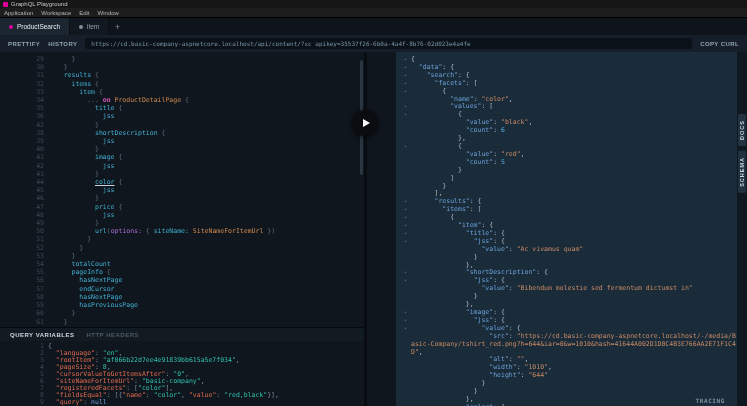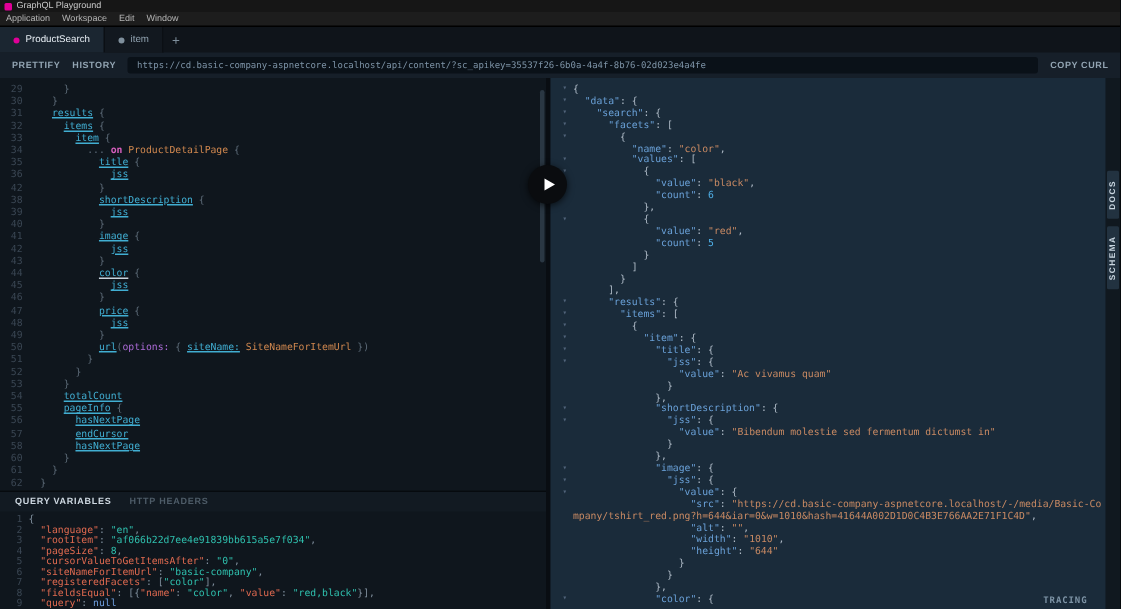--- a/index.html
+++ b/index.html
@@ -37,29 +37,29 @@
   .divider{width:3px;background:#090d12;cursor:col-resize;}
   .right{flex:1;background:#1a2b3a;overflow:hidden;padding:4px 0 0 8px;position:relative;}
   .side-strip{width:10px;background:#10181f;display:flex;flex-direction:column;align-items:center;padding-top:62px;gap:5px;}
   .side-tab{writing-mode:vertical-rl;transform:rotate(180deg);font-size:5.5px;font-weight:700;letter-spacing:1px;
     color:#c9d6e0;background:#223240;padding:6px 1px;border-radius:1px;cursor:pointer;}
   .play{position:absolute;left:352px;top:58px;width:26px;height:26px;border-radius:50%;background:#0a0c0f;
     display:flex;align-items:center;justify-content:center;z-index:6;box-shadow:0 1px 5px rgba(0,0,0,.7);cursor:pointer;}
   .play-tri{width:0;height:0;border-left:7px solid #ffffff;border-top:4.5px solid transparent;border-bottom:4.5px solid transparent;margin-left:2px;}
   .tracing{position:absolute;right:12px;bottom:3px;font-size:6px;font-weight:700;letter-spacing:.6px;color:#7d93a5;cursor:pointer;}
   
-  .codepane{font-family:"DejaVu Sans Mono",monospace;font-size:6.5px;}
+  .codepane{font-family:"DejaVu Sans Mono",monospace;font-size:6.5px;margin-left:29px;}
   .cl{display:flex;line-height:8.2px;white-space:pre;}
   .vars-editor .cl{line-height:7px;}
   .right .cl{line-height:7.9px;}
   .ln{width:15px;text-align:right;padding-right:4px;color:#3b4754;flex-shrink:0;}
   .fold{width:7px;flex-shrink:0;color:#51647a;font-size:5px;}
   .code{white-space:pre-wrap;word-break:break-all;flex:1;}
   .tk-p{color:#5d6b78;}
-  .tk-f{color:#41aed2;text-decoration:underline;}
+  .tk-f{color:#41aed2;}
   .tk-fu{color:#41aed2;text-decoration:underline;text-decoration-color:#c7d4de;}
   .tk-k{color:#d85fbe;font-weight:bold;}
   .tk-t{color:#d1884f;}
   .tk-a{color:#ad6bd8;}
   .tk-vp{color:#7f8e9c;}
   .tk-vk{color:#e06a50;}
   .tk-vs{color:#2fc0ae;}
   .tk-vn{color:#2fc0ae;}
   .tk-vnl{color:#6f9fe0;}
   .tk-rp{color:#aebac6;}
@@ -129,20 +129,21 @@
           <div class="cl"><span class="ln">49</span><span class="code"><span class="tk-p">            }</span></span></div>
           <div class="cl"><span class="ln">50</span><span class="code"><span class="tk-p">            </span><span class="tk-f">url</span><span class="tk-p">(</span><span class="tk-a">options:</span><span class="tk-p"> { </span><span class="tk-f">siteName:</span><span class="tk-p"> </span><span class="tk-t">SiteNameForItemUrl</span><span class="tk-p"> })</span></span></div>
           <div class="cl"><span class="ln">51</span><span class="code"><span class="tk-p">          }</span></span></div>
           <div class="cl"><span class="ln">52</span><span class="code"><span class="tk-p">        }</span></span></div>
           <div class="cl"><span class="ln">53</span><span class="code"><span class="tk-p">      }</span></span></div>
           <div class="cl"><span class="ln">54</span><span class="code"><span class="tk-p">      </span><span class="tk-f">totalCount</span></span></div>
           <div class="cl"><span class="ln">55</span><span class="code"><span class="tk-p">      </span><span class="tk-f">pageInfo</span><span class="tk-p"> {</span></span></div>
           <div class="cl"><span class="ln">56</span><span class="code"><span class="tk-p">        </span><span class="tk-f">hasNextPage</span></span></div>
           <div class="cl"><span class="ln">57</span><span class="code"><span class="tk-p">        </span><span class="tk-f">endCursor</span></span></div>
           <div class="cl"><span class="ln">58</span><span class="code"><span class="tk-p">        </span><span class="tk-f">hasNextPage</span></span></div>
+          <div class="cl"><span class="ln">59</span><span class="code"><span class="tk-p">        </span><span class="tk-f">hasPreviousPage</span></span></div>
           <div class="cl"><span class="ln">60</span><span class="code"><span class="tk-p">      }</span></span></div>
           <div class="cl"><span class="ln">61</span><span class="code"><span class="tk-p">    }</span></span></div>
           <div class="cl"><span class="ln">62</span><span class="code"><span class="tk-p">  }</span></span></div>
         </div>
       <div class="qscroll"></div>
       <div class="vars-header">
         <span class="vh on">QUERY VARIABLES</span>
         <span class="vh off">HTTP HEADERS</span>
       </div>
       <div class="vars-editor codepane" id="vars-code">

